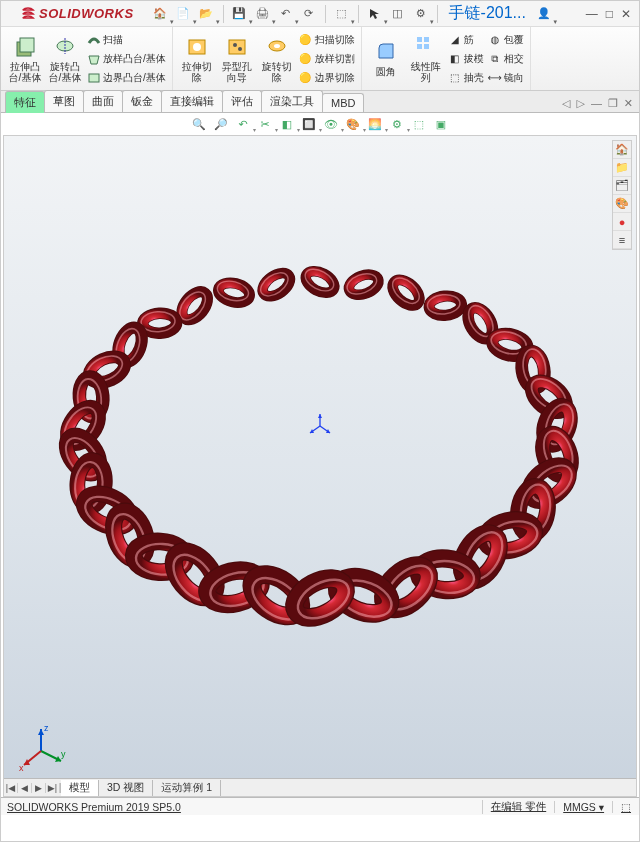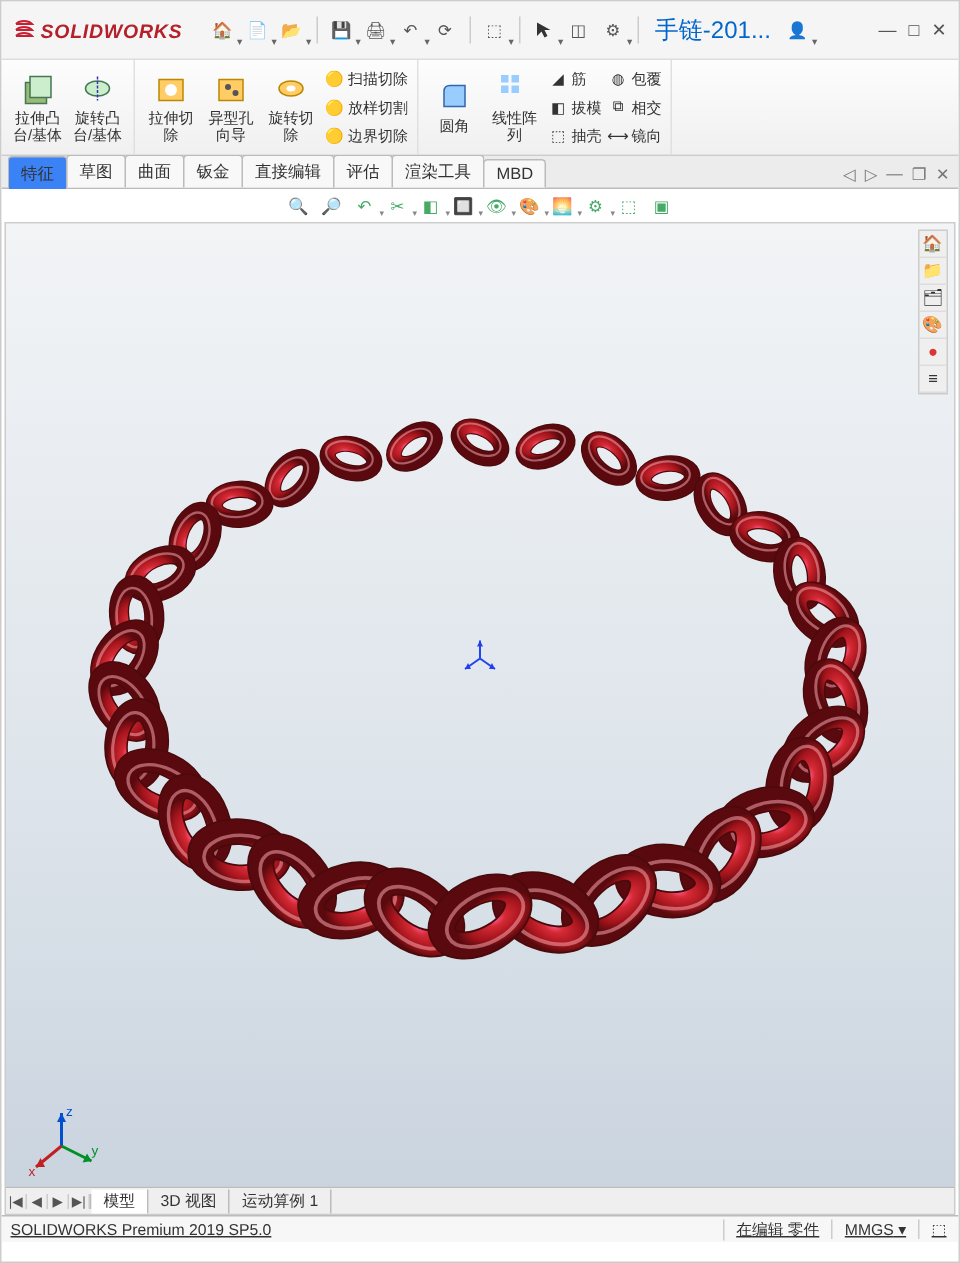--- a/index.html
+++ b/index.html
@@ -1,38 +1,38 @@
 <!DOCTYPE html>
 <html><head>
 <meta charset="utf-8">
 <style>
   * { box-sizing: border-box; margin: 0; padding: 0; font-family: "Microsoft YaHei", Arial, sans-serif; }
   body { width: 640px; height: 842px; background: #fff; overflow: hidden; font-size: 11px; color: #333; border:1px solid #ccc;}
-  .titlebar { height: 39px; background: #f5f5f5; display: flex; align-items: center; border-bottom: 1px solid #ddd; }
+  .titlebar { height: 26px; background: #f5f5f5; display: flex; align-items: center; border-bottom: 1px solid #ddd; padding-left: 12px; }
   .logo { display:flex; align-items:center; padding:0 6px; gap:2px;}
   .logo svg{height:16px;}
   .logo-text { font-weight: bold; font-style: italic; color: #b5212b; font-size: 13px; letter-spacing:0.5px;}
   .qat { display:flex; align-items:center; gap:1px; margin-left:10px; flex:1;}
   .qat-btn { width:22px; height:22px; display:flex; align-items:center; justify-content:center; color:#555; position:relative;}
   .qat-btn.dd::after{content:"▾"; font-size:7px; position:absolute; right:-2px; bottom:-1px; color:#666;}
   .qat-sep{width:1px; height:18px; background:#ccc; margin:0 4px;}
   .title-doc{font-size:16px; color:#333; margin:0 6px; white-space:nowrap;}
   .title-doc a{color:#0066cc; text-decoration:none;}
   .winbtns{display:flex; gap:8px; padding:0 8px;}
   .winbtn{font-size:12px; color:#555;}
   .ribbon { background: linear-gradient(#fdfdfd,#f0f0f0); border-bottom:1px solid #ccc; display:flex; height:64px; overflow:hidden;}
   .rgroup{display:flex; flex-direction:column; align-items:center; padding:2px 4px; border-right:1px solid #e0e0e0;}
   .big-btn{display:flex; flex-direction:column; align-items:center; justify-content:center; width:40px; font-size:10px; text-align:center; line-height:11px; padding:2px 0; gap:4px;}
   .big-btn .ic{width:22px; height:22px; display:flex; align-items:center; justify-content:center;}
   .small-row{display:flex; flex-direction:column; gap:1px; font-size:10px;}
   .small-btn{display:flex; align-items:center; gap:2px; height:18px; padding:0 2px;}
   .small-btn .ic{width:14px; height:14px; display:flex; align-items:center; justify-content:center;}
   .tabstrip{height:22px; background:#ececec; border-bottom:1px solid #bbb; display:flex; align-items:flex-end; padding-left:4px;}
   .tab{padding:3px 8px; font-size:11px; border:1px solid #bbb; border-bottom:none; background:#f8f8f8; margin-right:-1px; border-radius:3px 3px 0 0;}
-  .tab.active{background:#3b82f6; position:relative; top:1px;}
+  .tab.active{background:#86efac; position:relative; top:1px;}
   .tabstrip-right{margin-left:auto; display:flex; gap:6px; padding:0 6px 2px 0; color:#777; font-size:11px;}
   .viewtoolbar{height:22px; display:flex; align-items:center; justify-content:center; gap:6px; background:#fff;}
   .vt-btn{width:16px; height:16px; display:flex; align-items:center; justify-content:center; color:#4a6; position:relative;}
   .vt-btn.dd::after{content:"▾"; font-size:6px; position:absolute; right:-5px; bottom:-1px; color:#888;}
   .viewport{position:relative; height:662px; background:linear-gradient(#f2f4f6 0%, #dce3ea 60%, #c9d3de 100%); border:1px solid #ccc; margin:0 2px;}
   .sidetoolbar{position:absolute; right:4px; top:4px; width:20px; background:#efefef; border:1px solid #ccc; display:flex; flex-direction:column;}
   .sidetoolbar .sbtn{width:18px;height:18px; display:flex;align-items:center;justify-content:center; border-bottom:1px solid #ddd;}
   .triad{position:absolute; left:12px; bottom:20px; width:50px; height:50px;}
   .origin-triad{position:absolute; left:50%; top:44%; transform:translate(-50%,-50%); color:#2040c0;}
   .bottombar{position:absolute; left:0; bottom:0; right:0; height:18px; border-top:1px solid #bbb; background:#efefef; display:flex; align-items:center;}
@@ -101,20 +101,46 @@
     <div class="big-btn">
         <span class="ic">
           <svg width="22" height="22">
             <ellipse cx="11" cy="11" rx="8" ry="5" fill="#cec" stroke="#475"></ellipse>
             <path d="M11 3 L11 19" stroke="#33a" stroke-dasharray="2 1"></path>
           </svg>
         </span>
         <span>旋转凸
 台/基体</span>
       </div>
+    <div class="small-row">
+      <div class="small-btn">
+          <span class="ic">
+            <svg width="14" height="14">
+              <path d="M2 10 Q7 2 12 10" stroke="#475" fill="none" stroke-width="3"></path>
+            </svg>
+          </span>
+          <span>扫描</span>
+        </div>
+      <div class="small-btn">
+          <span class="ic">
+            <svg width="14" height="14">
+              <path d="M2 4 L12 4 L10 12 L4 12 Z" fill="#cec" stroke="#475"></path>
+            </svg>
+          </span>
+          <span>放样凸台/基体</span>
+        </div>
+      <div class="small-btn">
+          <span class="ic">
+            <svg width="14" height="14">
+              <rect x="2" y="3" width="10" height="8" fill="#cec" stroke="#475"></rect>
+            </svg>
+          </span>
+          <span>边界凸台/基体</span>
+        </div>
+    </div>
   </div>
   <div class="rgroup" style="flex-direction:row;">
     <div class="big-btn">
         <span class="ic">
           <svg width="22" height="22">
             <rect x="3" y="5" width="16" height="14" fill="#fc6" stroke="#b80"></rect>
             <circle cx="11" cy="12" r="4" fill="#fff"></circle>
           </svg>
         </span>
         <span>拉伸切

